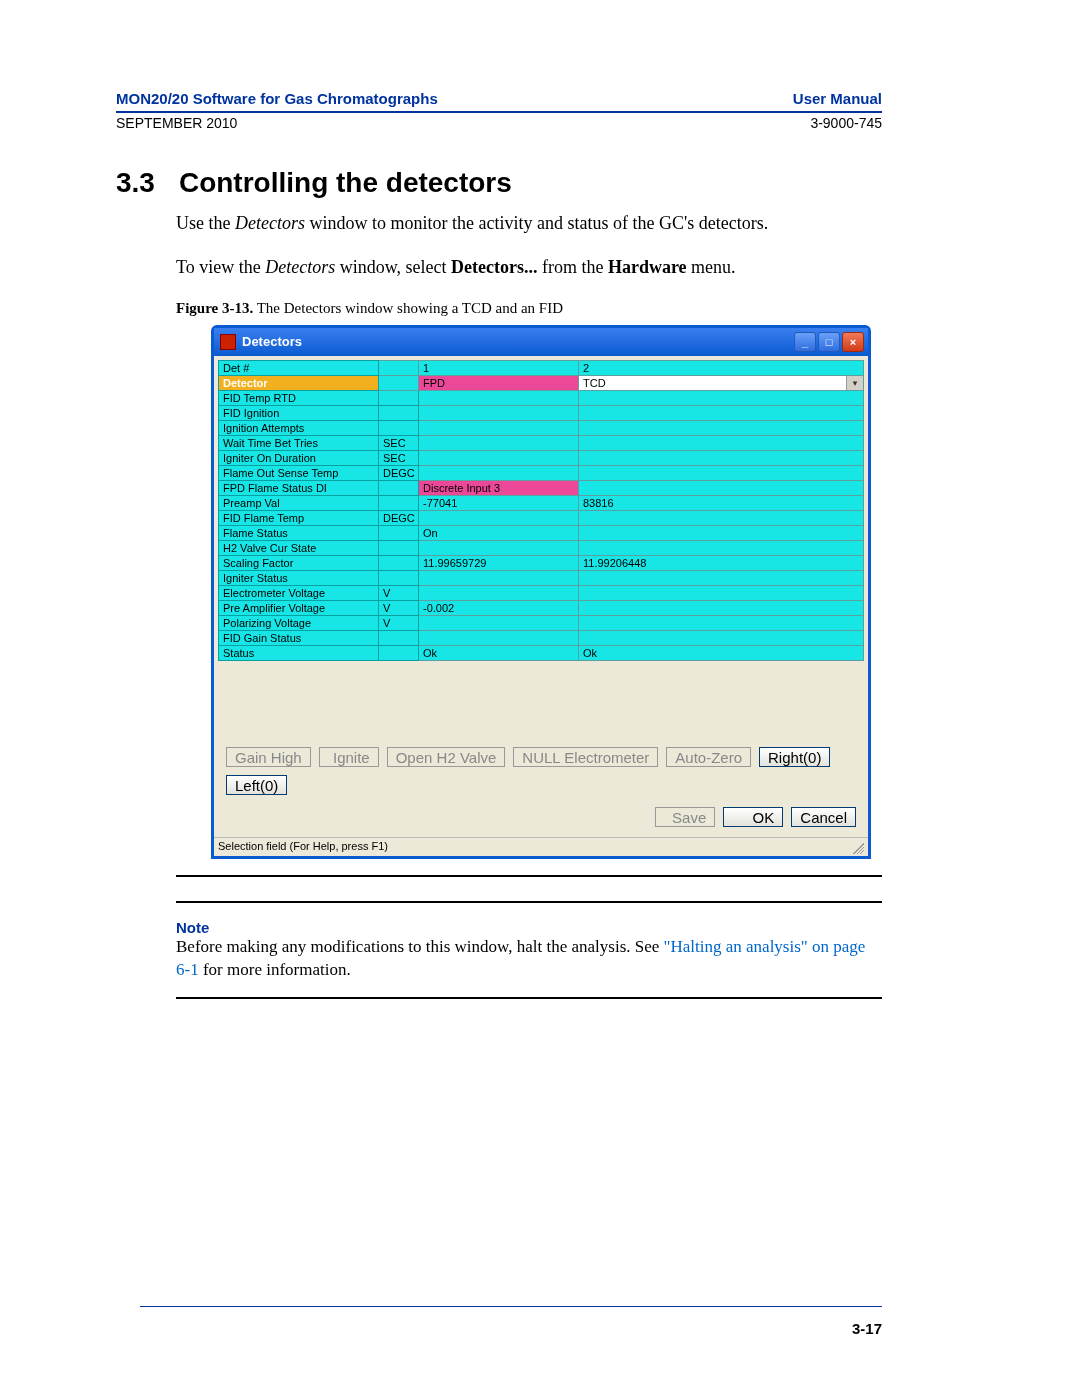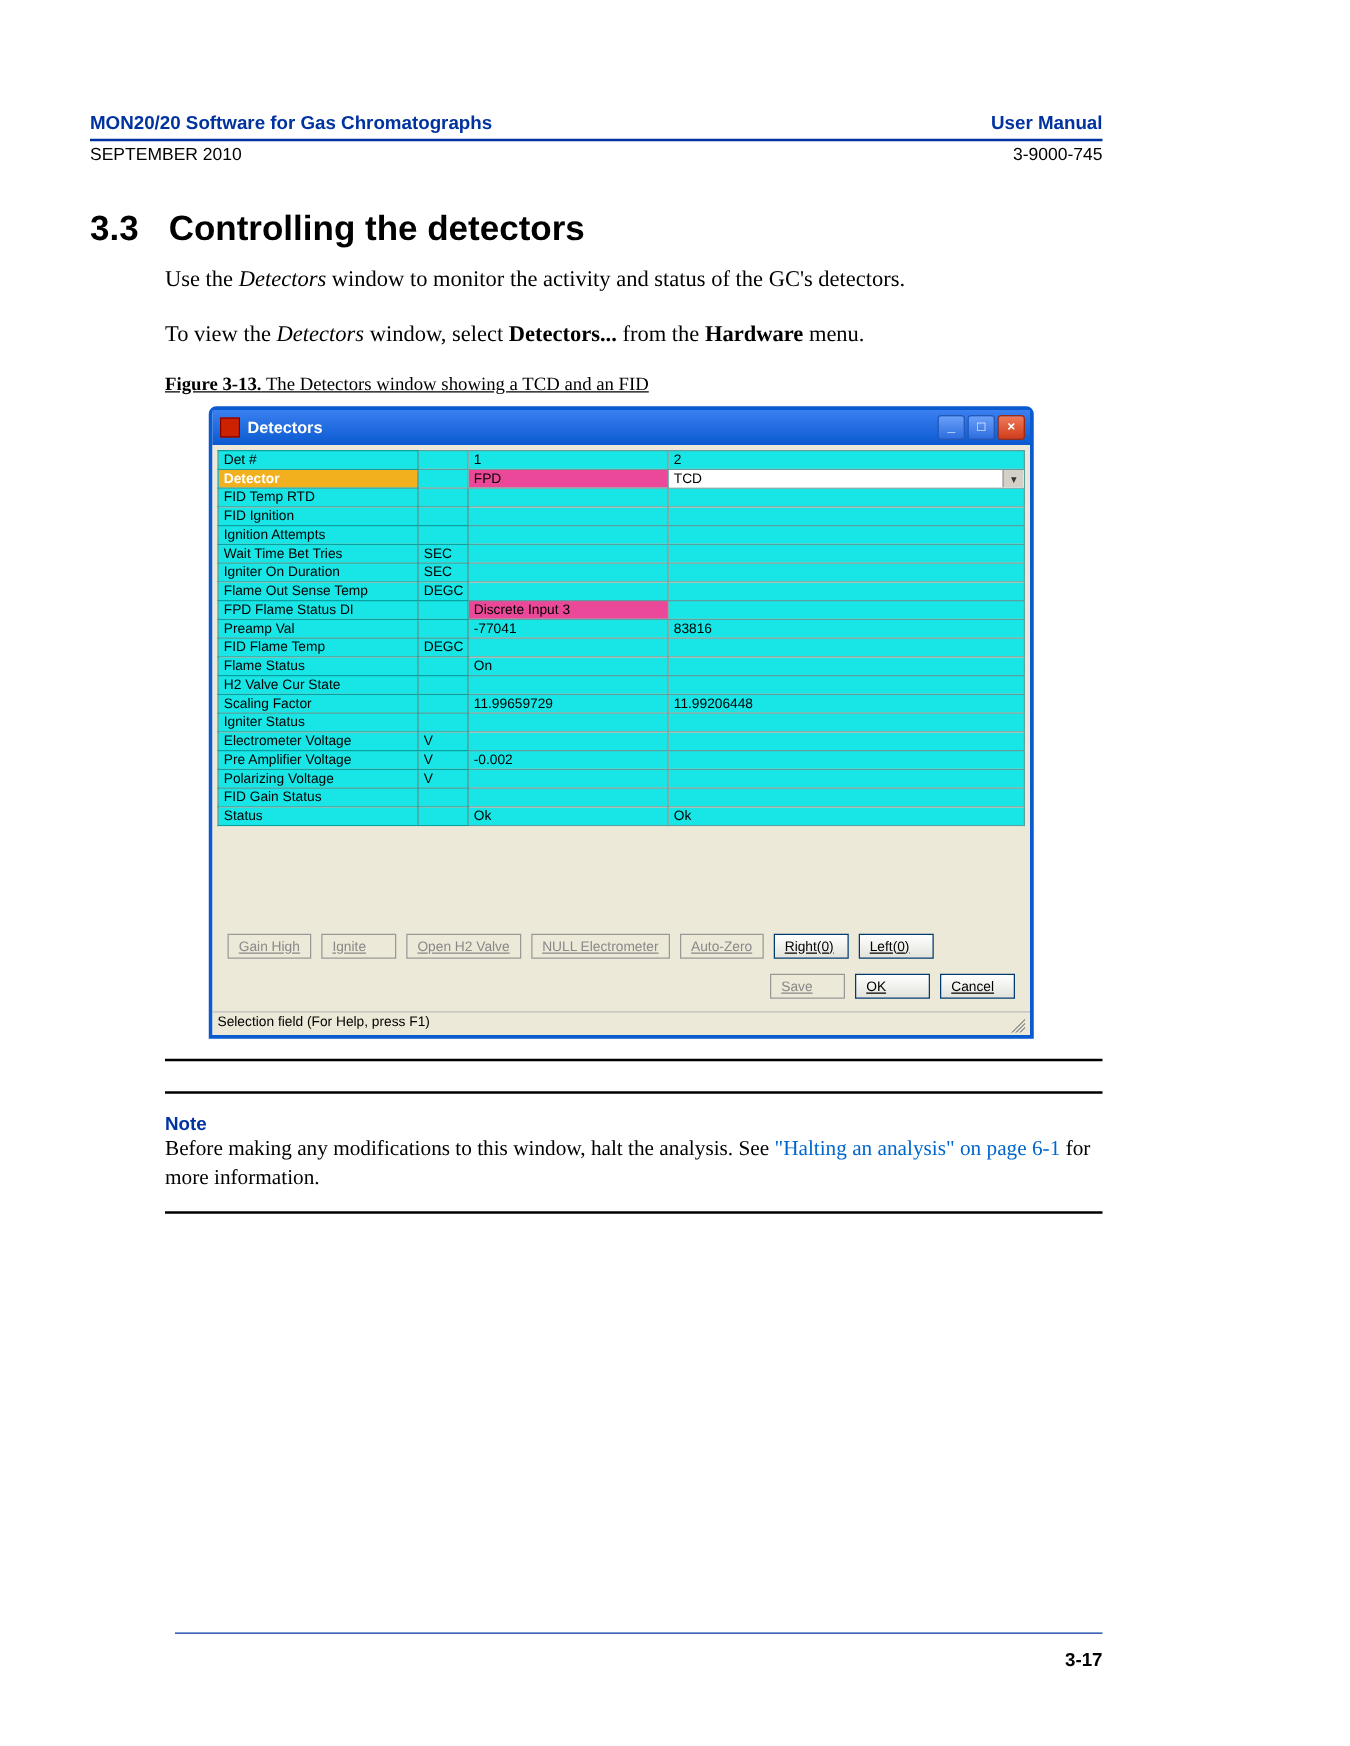--- a/index.html
+++ b/index.html
@@ -7,21 +7,21 @@
     padding: 0;
     font-family: Georgia, "Times New Roman", serif;
     background: #fff;
     color: #000;
   }
   .page {
     width: 1002px;
     height: 1397px;
     position: relative;
     box-sizing: border-box;
-    padding: 90px 120px 60px 72px;
+    padding: 90px 120px 60px 116px;
   }
   .header-line {
     border-bottom: 2px solid #0033a0;
     padding-bottom: 4px;
     display: flex;
     justify-content: space-between;
     font-family: "Segoe UI", Arial, sans-serif;
     font-size: 15px;
   }
   .header-line .left { color: #0033a0; font-weight: 700; }
@@ -50,21 +50,20 @@
     margin-left: 60px;
     margin-bottom: 20px;
   }
   .body-text i { font-style: italic; }
   .body-text b { font-weight: 700; }
   .figure-caption {
     font-family: "Century Schoolbook", Georgia, serif;
     font-size: 15px;
     margin-left: 60px;
     margin-bottom: 8px;
-    text-decoration: underline;
   }
   .figure-caption b { font-weight: 700; }
 
   
   .screenshot-wrap {
     margin-left: 95px;
     width: 660px;
   }
   .win {
     border: 3px solid #0a5ad0;
@@ -152,31 +151,30 @@
 
   .btnrow {
     display:flex;
     justify-content:flex-end;
     gap: 8px;
     padding: 6px 8px;
     flex-wrap: wrap;
   }
   .xpbtn {
     font-family: Tahoma, Arial, sans-serif;
-    font-size: 11px;
+    font-size: 15px;
     padding: 1px 8px;
     min-width: 60px;
     height: 20px;
     background:#ece9d8;
     border:1px solid #999;
     color:#888;
-    text-align:left;
+    text-align:right;
     line-height:18px;
     box-sizing:border-box;
-    text-decoration:underline;
   }
   .xpbtn.enabled {
     color:#000;
     border:1px solid #003c74;
     background:linear-gradient(#fff,#e3e3dc);
   }
   .statusbar {
     border-top:1px solid #bbb;
     background:#ece9d8;
     font-size:11px;

